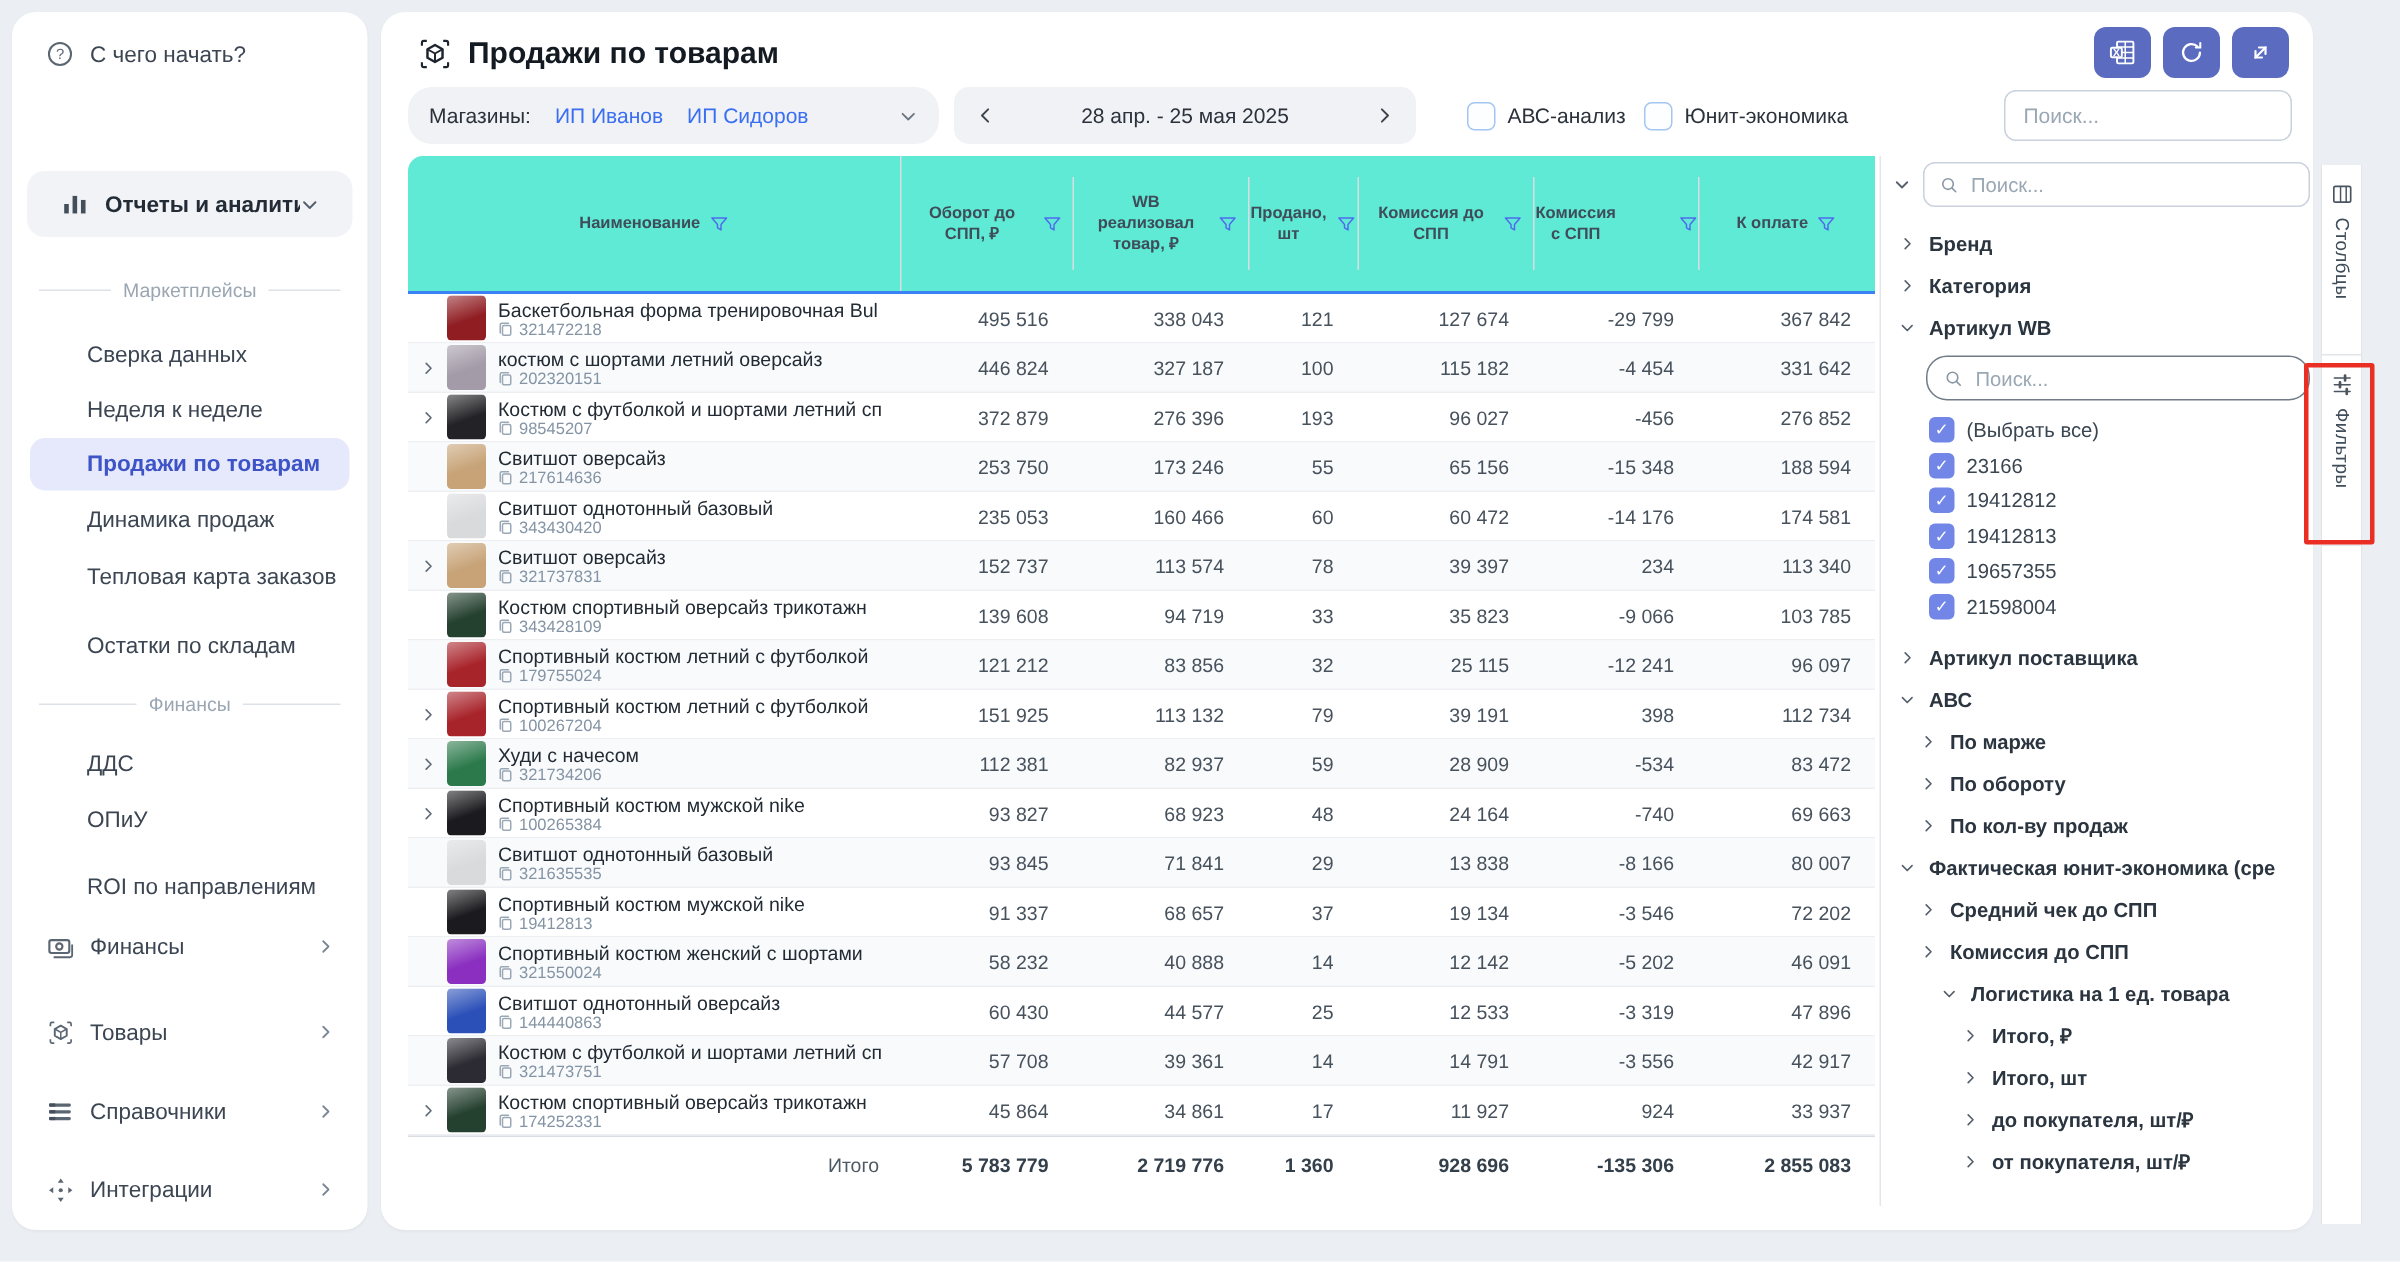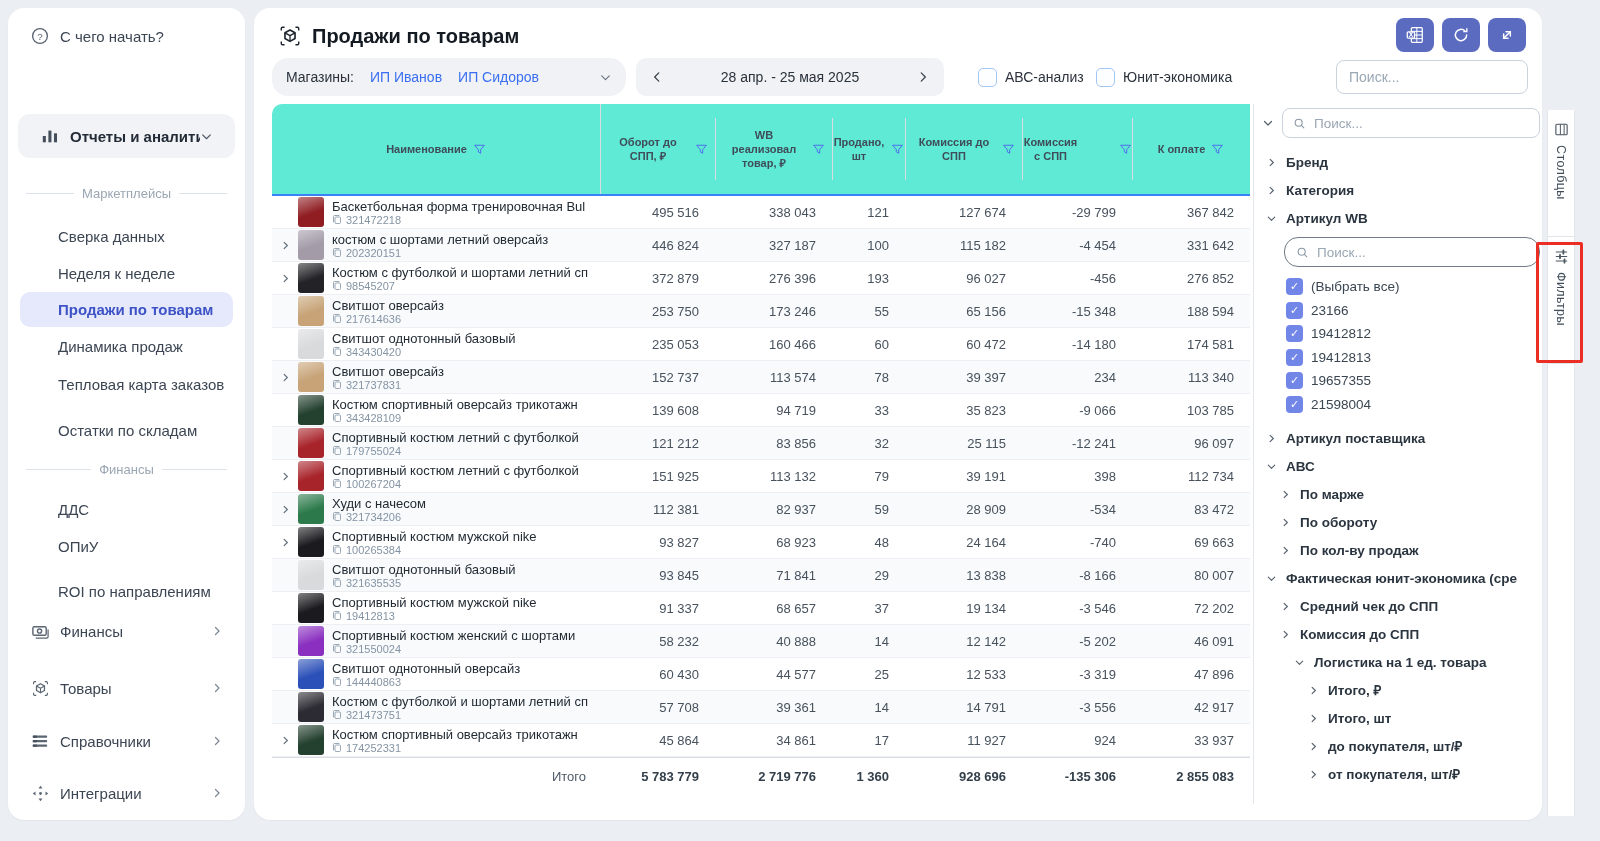--- a/index.html
+++ b/index.html
@@ -452,21 +452,21 @@
                       <path d="M14 3H5a2 2 0 0 0-2 2v11" stroke-linecap="round"></path>
                     </svg>
                   </span>
                   <span>343430420</span>
                 </span></span>
             </div>
             <div class="td c1">235 053</div>
             <div class="td c2">160 466</div>
             <div class="td c3">60</div>
             <div class="td c4">60 472</div>
-            <div class="td c5">-14 180</div>
+            <div class="td c5">-14 176</div>
             <div class="td c6">174 581</div>
           </div>
           <div class="tr">
             <div class="td td-name c0">
               <span class="expander">
                 <svg width="11" height="11" viewBox="0 0 24 24" fill="none" stroke="#5f6b76" stroke-width="2.4" stroke-linecap="round" stroke-linejoin="round">
                   <polyline points="9 5 16 12 9 19"></polyline>
                 </svg>
               </span>
               <span class="thumb" style="background-color:#c7a377;"></span>

